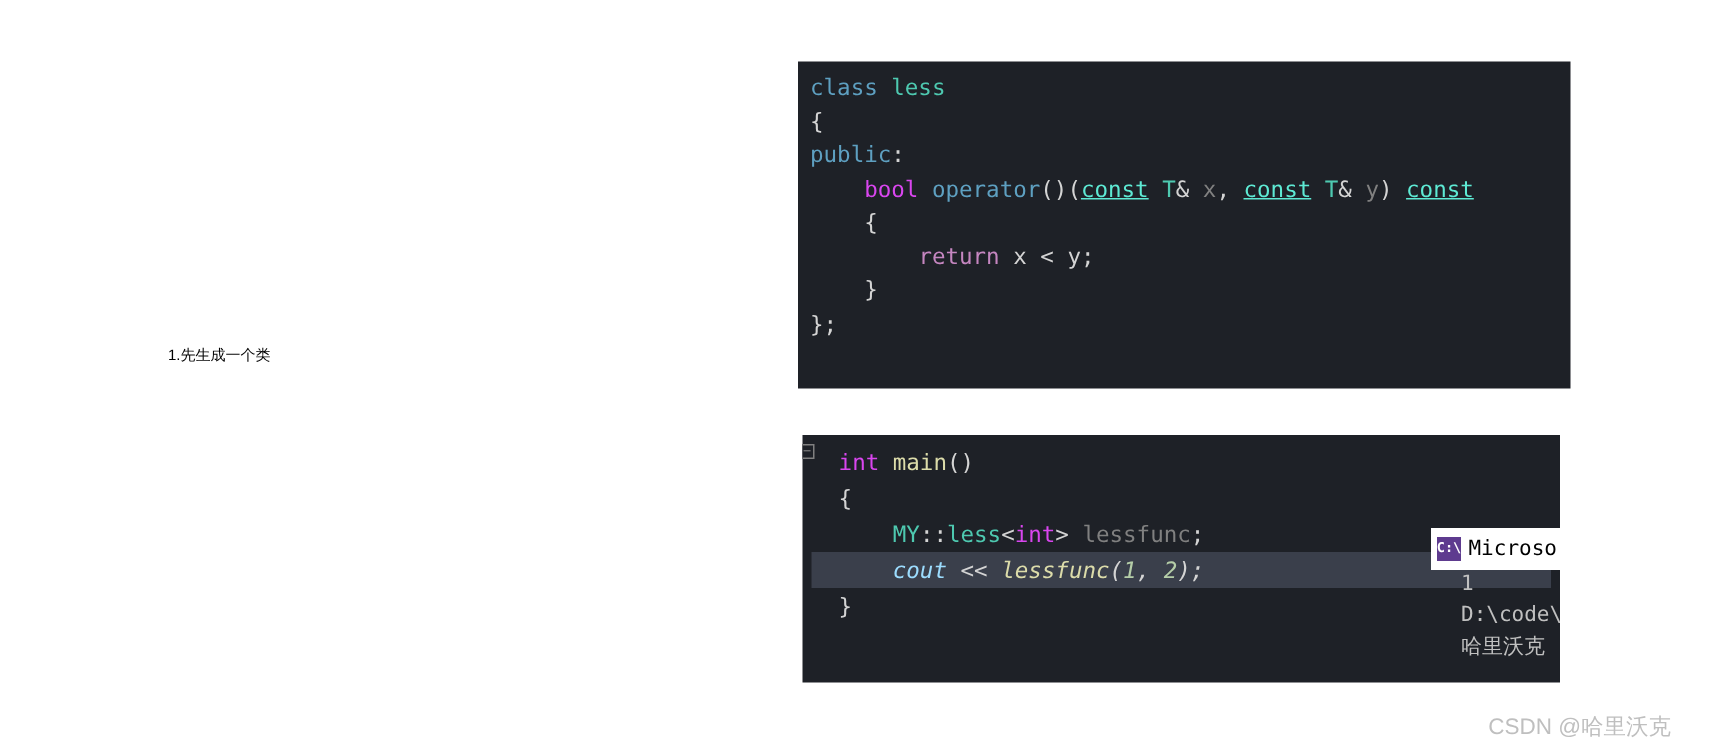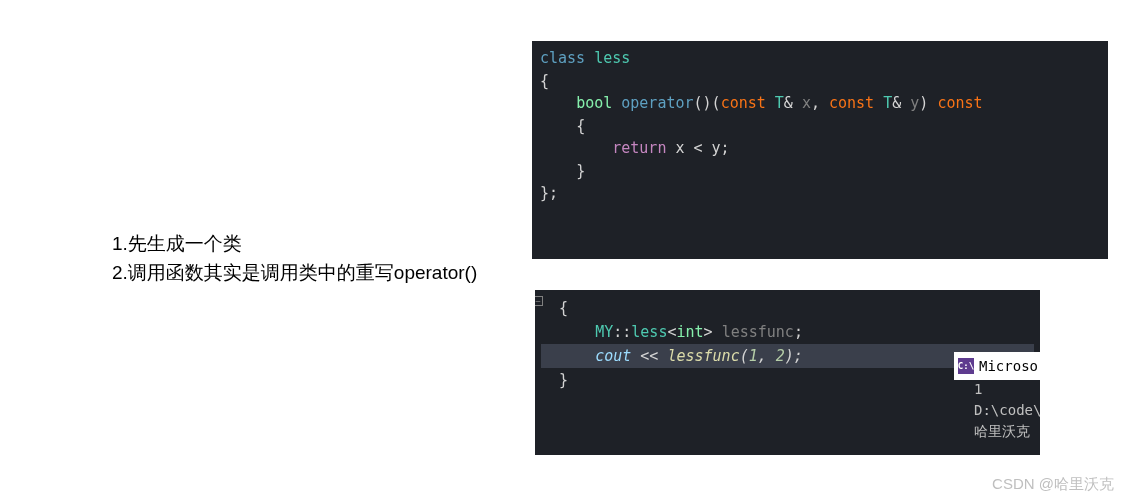--- a/index.html
+++ b/index.html
@@ -11,29 +11,30 @@
       width: 1140px;
       height: 504px;
       background: #ffffff;
       font-family: "Microsoft YaHei", sans-serif;
       position: relative;
     }
     .left-text {
       position: absolute;
       left: 112px;
       top: 230px;
-      font-size: 19px;
+      font-size: 10px;
       color: #000;
       line-height: 1.5;
+      text-align: center;
     }
     .code-block-1 {
       position: absolute;
       left: 532px;
       top: 41px;
-      width: 576px;
+      width: 515px;
       height: 218px;
       background: #1e2127;
       padding: 6px 8px;
       font-family: Consolas, monospace;
       font-size: 15px;
       line-height: 1.5;
     }
     .code-block-2 {
       position: absolute;
       left: 535px;
@@ -47,22 +48,22 @@
       line-height: 1.6;
       overflow: hidden;
     }
     .code-line {
       display: block;
       white-space: pre;
       color: #cccccc;
     }
     .kw-class { color: #5ea0c1; }
     .kw-pub { color: #5ea0c1; }
-    .kw-type { color: #86efac; }
-    .kw-const { color: #f97316; }
+    .kw-type { color: #d946ef; }
+    .kw-const { color: #5eead4; text-decoration: underline; }
     .kw-ret { color: #c586c0; }
     .kw-op { color: #5ea0c1; }
     .txt-name { color: #4ec9b0; }
     .txt-white { color: #d4d4d4; }
     .txt-gray { color: #808080; }
     .txt-var { color: #9cdcfe; }
     .txt-func { color: #dcdcaa; }
     .txt-num { color: #b5cea8; }
     .txt-ns { color: #4ec9b0; margin-top: 28px; }
     .fold-minus {
@@ -123,35 +124,36 @@
       bottom: 10px;
       color: #bfbfbf;
       font-size: 15px;
     }
   </style>
 </head>
 <body>
 
 <div class="left-text">
   <div>1.先生成一个类</div>
-  <div>2.调用函数其实是调用类中的重写operator()</div>
 </div>
 
 <div class="code-block-1">
   <span class="code-line"><span class="kw-class">class</span><span class="txt-name"> less</span></span>
   <span class="code-line"><span class="txt-white">{</span></span>
+  <span class="code-line"><span class="kw-pub">public</span><span class="txt-white">:</span></span>
   <span class="code-line"><span class="txt-gray">    </span><span class="kw-type">bool</span><span class="kw-op"> operator</span><span class="txt-white">()(</span><span class="kw-const">const</span><span class="txt-name"> T</span><span class="txt-white">&amp; </span><span class="txt-gray">x</span><span class="txt-white">, </span><span class="kw-const">const</span><span class="txt-name"> T</span><span class="txt-white">&amp; </span><span class="txt-gray">y</span><span class="txt-white">) </span><span class="kw-const">const</span></span>
   <span class="code-line"><span class="txt-gray">    </span><span class="txt-white">{</span></span>
   <span class="code-line"><span class="txt-gray">        </span><span class="kw-ret">return</span><span class="txt-white"> x &lt; y;</span></span>
   <span class="code-line"><span class="txt-gray">    </span><span class="txt-white">}</span></span>
   <span class="code-line"><span class="txt-white">};</span></span>
 </div>
 
 <div class="code-block-2">
   <div class="fold-minus">−</div>
+  <span class="code-line"><span class="txt-gray">  </span><span class="kw-type">int</span><span class="txt-func"> main</span><span class="txt-white">()</span></span>
   <span class="code-line"><span class="txt-gray">  </span><span class="txt-white">{</span></span>
   <span class="code-line"><span class="txt-gray">      </span><span class="txt-ns">MY</span><span class="txt-white">::</span><span class="txt-name">less</span><span class="txt-white">&lt;</span><span class="kw-type">int</span><span class="txt-white">&gt; </span><span class="txt-gray">lessfunc</span><span class="txt-white">;</span></span>
   <span class="code-line highlight-line"><span class="txt-gray">      </span><span class="txt-var">cout </span><span class="txt-white">&lt;&lt; </span><span class="txt-func">lessfunc</span><span class="txt-white">(</span><span class="txt-num">1</span><span class="txt-white">, </span><span class="txt-num">2</span><span class="txt-white">);</span></span>
   <span class="code-line"><span class="txt-gray">  </span><span class="txt-white">}</span></span>
   
   <div class="ms-badge">
     <span class="ms-icon">C:\</span>
     <span>Microso</span>
   </div>
   <div class="console-text"><span>1</span>

